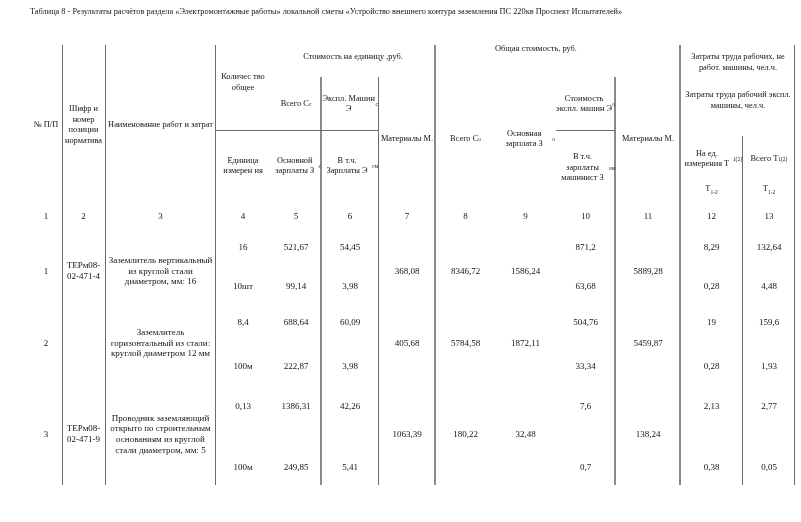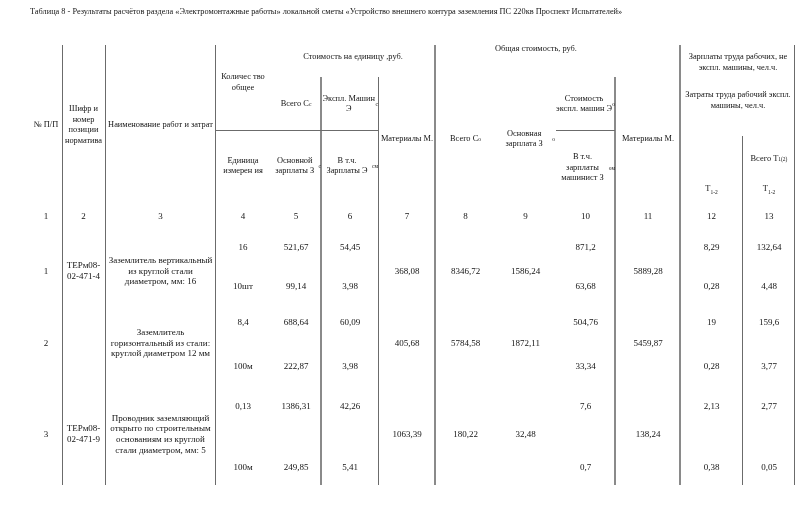--- a/index.html
+++ b/index.html
@@ -93,22 +93,26 @@
   <div class="cell hd vc c10 hsplitT">
       <span>Стоимость экспл. машин Э</span>
       <sub class="ss">о</sub>
     </div>
   <div class="cell hd vc c10 h10b">
       <span>В т.ч. зарплаты машинист З</span>
       <sub class="ss">ом</sub>
     </div>
   <div class="cell hd vc c11 hfull">Материалы М.</div>
 
-  <div class="cell hd g3" style="top:52px">Зарплаты труда рабочих, не экспл. машины, чел.ч.</div>
+  <div class="cell hd g3" style="top:52px">Затраты труда рабочих, не работ. машины, чел.ч.</div>
   <div class="cell hd g3" style="top:90px">Затраты труда рабочий экспл. машины, чел.ч.</div>
+  <div class="cell hd vc c12 h12t">
+      <span>На ед. измерения Т</span>
+      <sub class="ss">1(2)</sub>
+    </div>
   <div class="cell hd c12 h12b"><span>Т</span><sub class="ss">1-2</sub></div>
   <div class="cell hd vc c13 h12t">
       <span>Всего Т</span>
       <sub class="ss">1(2)</sub>
     </div>
   <div class="cell hd c13 h12b"><span>Т</span><sub class="ss">1-2</sub></div>
 
   <div class="cell c1 rn">1</div>
   <div class="cell c2 rn">2</div>
   <div class="cell c3 rn">3</div>
@@ -153,21 +157,21 @@
   <div class="cell c6 r2b">3,98</div>
   <div class="cell vc c7 r2">405,68</div>
   <div class="cell vc c8 r2">5784,58</div>
   <div class="cell vc c9 r2">1872,11</div>
   <div class="cell c10 r2t">504,76</div>
   <div class="cell c10 r2b">33,34</div>
   <div class="cell vc c11 r2">5459,87</div>
   <div class="cell c12 r2t">19</div>
   <div class="cell c12 r2b">0,28</div>
   <div class="cell c13 r2t">159,6</div>
-  <div class="cell c13 r2b">3,77</div>
+  <div class="cell c13 r2b">1,93</div>
 
   <div class="cell vc c1 r3">3</div>
   <div class="cell vc c2 r3">ТЕРм08-02-471-9</div>
   <div class="cell vc c3 r3">Проводник заземляющий открыто по строительным основаниям из круглой стали диаметром, мм: 5</div>
   <div class="cell c4 r3t">0,13</div>
   <div class="cell c4 r3b">100м</div>
   <div class="cell c5 r3t">1386,31</div>
   <div class="cell c5 r3b">249,85</div>
   <div class="cell c6 r3t">42,26</div>
   <div class="cell c6 r3b">5,41</div>

